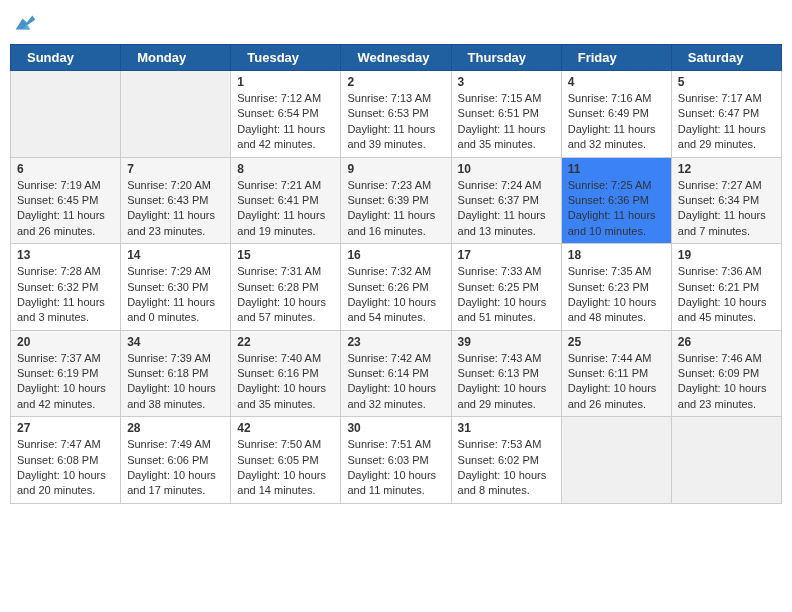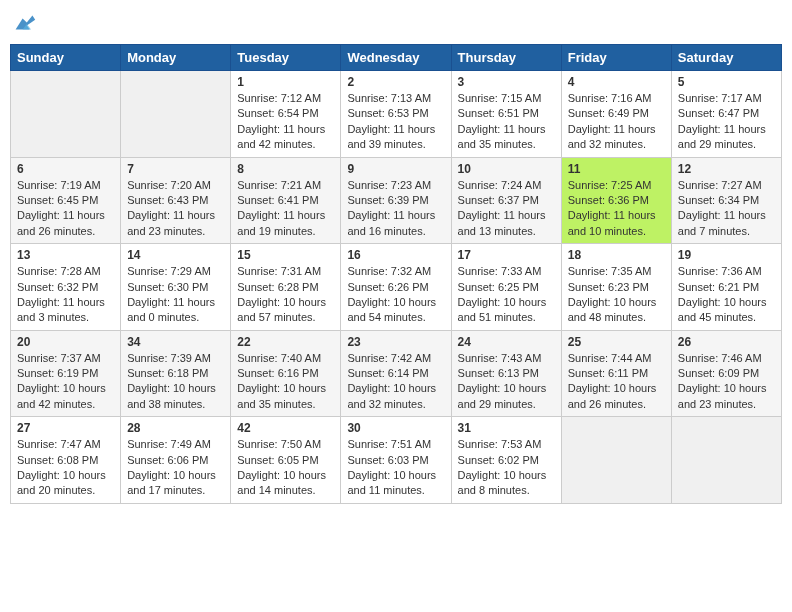--- a/index.html
+++ b/index.html
@@ -48,21 +48,21 @@
     }
     .calendar {
       width: 100%;
       border-collapse: collapse;
       border: 1px solid #ccc;
     }
     .calendar th {
       background-color: #2060a0;
       color: #fff;
       text-align: left;
-      padding: 5px 6px;
+      padding: 5px 16px;
       font-size: 13px;
       font-weight: bold;
       border: 1px solid #1a5090;
     }
     .calendar td {
       border: 1px solid #ccc;
       padding: 4px 6px;
       vertical-align: top;
       width: 110px;
       min-height: 80px;
@@ -162,21 +162,21 @@
           <div class="day-info">Sunrise: 7:21 AM<br>Sunset: 6:41 PM<br>Daylight: 11 hours and 19 minutes.</div>
         </td>
         <td style="background: rgb(245, 245, 245);">
           <span class="day-num">9</span>
           <div class="day-info">Sunrise: 7:23 AM<br>Sunset: 6:39 PM<br>Daylight: 11 hours and 16 minutes.</div>
         </td>
         <td style="background: rgb(245, 245, 245);">
           <span class="day-num">10</span>
           <div class="day-info">Sunrise: 7:24 AM<br>Sunset: 6:37 PM<br>Daylight: 11 hours and 13 minutes.</div>
         </td>
-        <td style="background: #bef264;">
+        <td style="background: #3b82f6;">
           <span class="day-num">11</span>
           <div class="day-info">Sunrise: 7:25 AM<br>Sunset: 6:36 PM<br>Daylight: 11 hours and 10 minutes.</div>
         </td>
         <td style="background: rgb(245, 245, 245);">
           <span class="day-num">12</span>
           <div class="day-info">Sunrise: 7:27 AM<br>Sunset: 6:34 PM<br>Daylight: 11 hours and 7 minutes.</div>
         </td>
       </tr>
       <tr>
         <td style="background: rgb(255, 255, 255);">
@@ -219,21 +219,21 @@
         </td>
         <td style="background: rgb(245, 245, 245);">
           <span class="day-num">22</span>
           <div class="day-info">Sunrise: 7:40 AM<br>Sunset: 6:16 PM<br>Daylight: 10 hours and 35 minutes.</div>
         </td>
         <td style="background: rgb(245, 245, 245);">
           <span class="day-num">23</span>
           <div class="day-info">Sunrise: 7:42 AM<br>Sunset: 6:14 PM<br>Daylight: 10 hours and 32 minutes.</div>
         </td>
         <td style="background: rgb(245, 245, 245);">
-          <span class="day-num">24</span>
+          <span class="day-num">39</span>
           <div class="day-info">Sunrise: 7:43 AM<br>Sunset: 6:13 PM<br>Daylight: 10 hours and 29 minutes.</div>
         </td>
         <td style="background: rgb(245, 245, 245);">
           <span class="day-num">25</span>
           <div class="day-info">Sunrise: 7:44 AM<br>Sunset: 6:11 PM<br>Daylight: 10 hours and 26 minutes.</div>
         </td>
         <td style="background: rgb(245, 245, 245);">
           <span class="day-num">26</span>
           <div class="day-info">Sunrise: 7:46 AM<br>Sunset: 6:09 PM<br>Daylight: 10 hours and 23 minutes.</div>
         </td>

